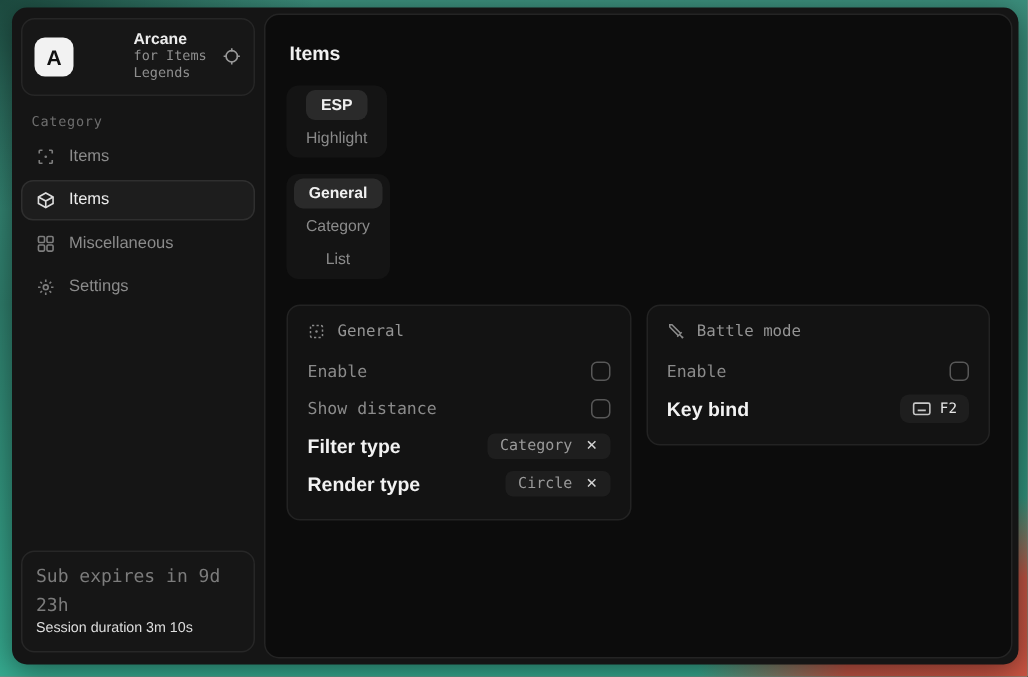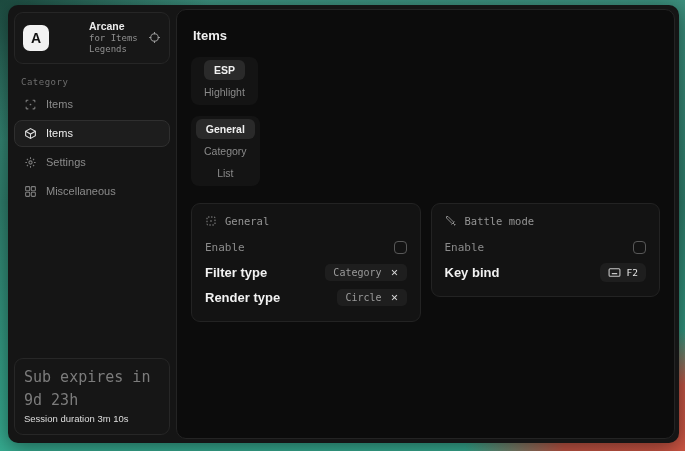--- a/index.html
+++ b/index.html
@@ -42,21 +42,21 @@
     color:#8b8b8b; font-size:11px; cursor:default;
   }
   .nav-item .ni{ display:flex; color:#7d7d7d; }
   .nav-item.active{ background:#1d1d1d; border-color:#2f2f2f; color:#ededed; }
   .nav-item.active .ni{ color:#dcdcdc; }
   .side-spacer{ flex:1; }
   .side-footer{
     border:1px solid #272727; border-radius:9px; padding:7px 9px; background:#161616;
     line-height:1.55;
   }
-  .sub-line{ color:#7c7c7c; font-size:15px; font-family:"DejaVu Sans Mono", monospace; }
+  .sub-line{ color:#7c7c7c; font-size:12px; font-family:"DejaVu Sans Mono", monospace; }
   .sess-line{ color:#dedede; font-size:9.5px; }
   
   .main{
     flex:1; margin:4px 4px 4px 0; background:#0c0c0c;
     border:1px solid #242424; border-radius:10px; padding:12px 14px; overflow:hidden;
   }
   .page-title{ color:#f0f0f0; font-size:13px; font-weight:bold; margin:6px 0 14px 2px; }
   .tabs{
     display:inline-flex; align-items:center; gap:2px;
     background:#141414; border-radius:8px; padding:3px; margin-bottom:11px;flex-direction:column;
@@ -132,36 +132,36 @@
           <svg width="13" height="13" viewBox="0 0 24 24" fill="none" stroke="currentColor" stroke-width="2">
             <path d="M21 8l-9-5-9 5v8l9 5 9-5V8z"></path>
               <path d="M3 8l9 5 9-5M12 13v8"></path>
           </svg>
         </span>
         <span>Items</span>
       </div>
       <div class="nav-item">
         <span class="ni">
           <svg width="13" height="13" viewBox="0 0 24 24" fill="none" stroke="currentColor" stroke-width="2">
-            <circle cx="12" cy="12" r="3"></circle>
-            <path d="M12 2.5v3M12 18.5v3M2.5 12h3M18.5 12h3M5.3 5.3l2.1 2.1M16.6 16.6l2.1 2.1M18.7 5.3l-2.1 2.1M7.4 16.6l-2.1 2.1"></path>
-          </svg>
-        </span>
-        <span>Settings</span>
-      </div>
-      <div class="nav-item">
-        <span class="ni">
-          <svg width="13" height="13" viewBox="0 0 24 24" fill="none" stroke="currentColor" stroke-width="2">
             <rect x="3" y="3" width="7.5" height="7.5" rx="1.5"></rect>
               <rect x="13.5" y="3" width="7.5" height="7.5" rx="1.5"></rect>
             <rect x="3" y="13.5" width="7.5" height="7.5" rx="1.5"></rect>
               <rect x="13.5" y="13.5" width="7.5" height="7.5" rx="1.5"></rect>
           </svg>
         </span>
         <span>Miscellaneous</span>
+      </div>
+      <div class="nav-item">
+        <span class="ni">
+          <svg width="13" height="13" viewBox="0 0 24 24" fill="none" stroke="currentColor" stroke-width="2">
+            <circle cx="12" cy="12" r="3"></circle>
+            <path d="M12 2.5v3M12 18.5v3M2.5 12h3M18.5 12h3M5.3 5.3l2.1 2.1M16.6 16.6l2.1 2.1M18.7 5.3l-2.1 2.1M7.4 16.6l-2.1 2.1"></path>
+          </svg>
+        </span>
+        <span>Settings</span>
       </div>
     </div>
 
     <div class="side-spacer"></div>
 
     <div class="side-footer">
       <div class="sub-line">Sub expires in 9d 23h</div>
       <div class="sess-line">Session duration 3m 10s</div>
     </div>
   </div>
@@ -190,20 +190,24 @@
           <span class="ci">
             <svg width="12" height="12" viewBox="0 0 24 24" fill="none" stroke="currentColor" stroke-width="2">
               <rect x="4" y="4" width="16" height="16" rx="2" stroke-dasharray="3 3"></rect>
               <circle cx="12" cy="12" r="1.6" fill="currentColor" stroke="none"></circle>
             </svg>
           </span>
           <span>General</span>
         </div>
         <div class="row">
           <span class="lbl-dim">Enable</span>
+          <span class="checkbox"></span>
+        </div>
+        <div class="row">
+          <span class="lbl-dim">Show distance</span>
           <span class="checkbox"></span>
         </div>
         <div class="row">
           <span class="lbl-strong">Filter type</span>
           <span class="chip">
             <span class="chip-val">Category</span>
             <span class="chip-x">✕</span>
           </span>
         </div>
         <div class="row">

